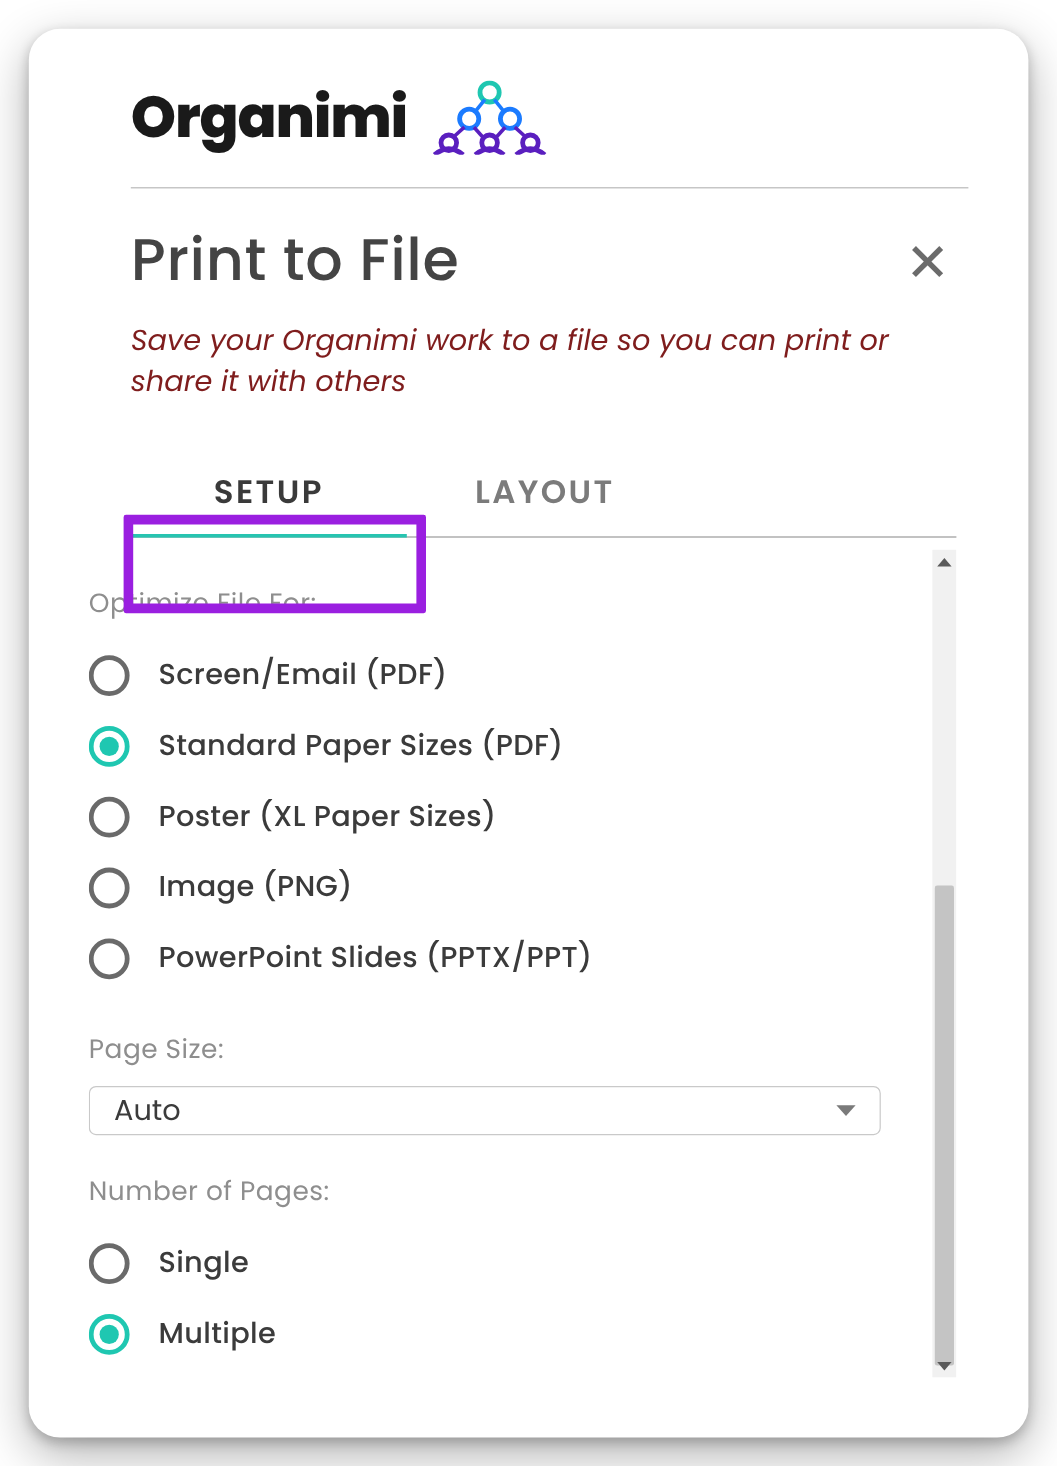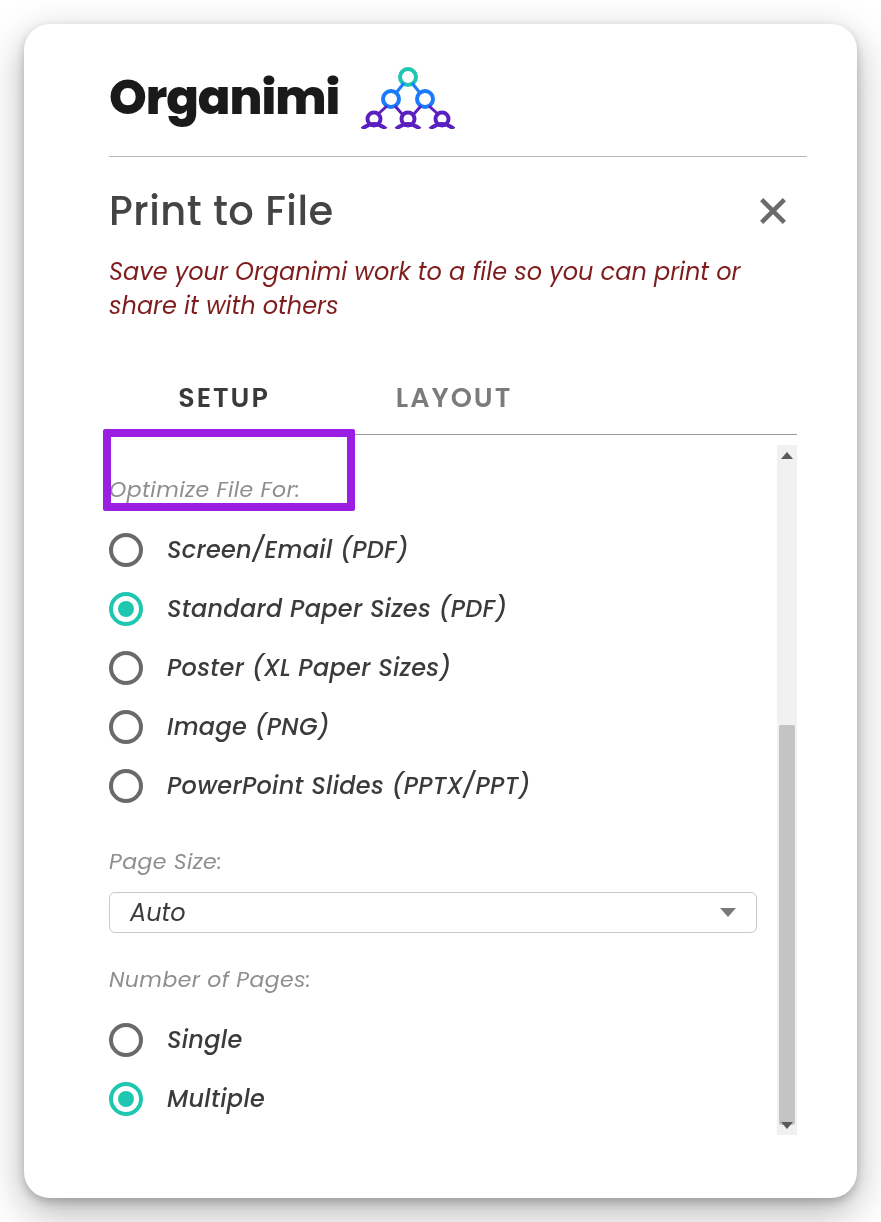--- a/index.html
+++ b/index.html
@@ -47,21 +47,21 @@
   .brand-logo svg { display:block; }
 
   
   .title-row {
     display: flex;
     align-items: center;
     justify-content: space-between;
     margin: 24px 0 14px 35px;
   }
   .title {
-    font-size: 40px;
+    font-size: 49px;
     font-weight: 500;
     color: #444;
     letter-spacing: 0.5px;
     text-align: center;
   }
   .close-btn {
     width: 48px; height: 48px;
     display:flex; align-items:center; justify-content:center;
     cursor: pointer;
     color: #6b6b6b;
@@ -111,24 +111,22 @@
     width: 252px;
     height: 82px;
     pointer-events: none;
     border-radius: 2px;
   }
 
   
   .scroll-area {
     position: relative;
     margin-top: 10px;
-    margin-left: 35px;
     height: 690px;
     overflow: hidden;
-    font-style: italic;
   }
   .scroll-content {
     padding-top: 28px;
     padding-right: 40px;
   }
   .section-label {
     font-size: 22px;
     color: #8e8e8e;
     margin-bottom: 14px;
     letter-spacing: 0.4px;

